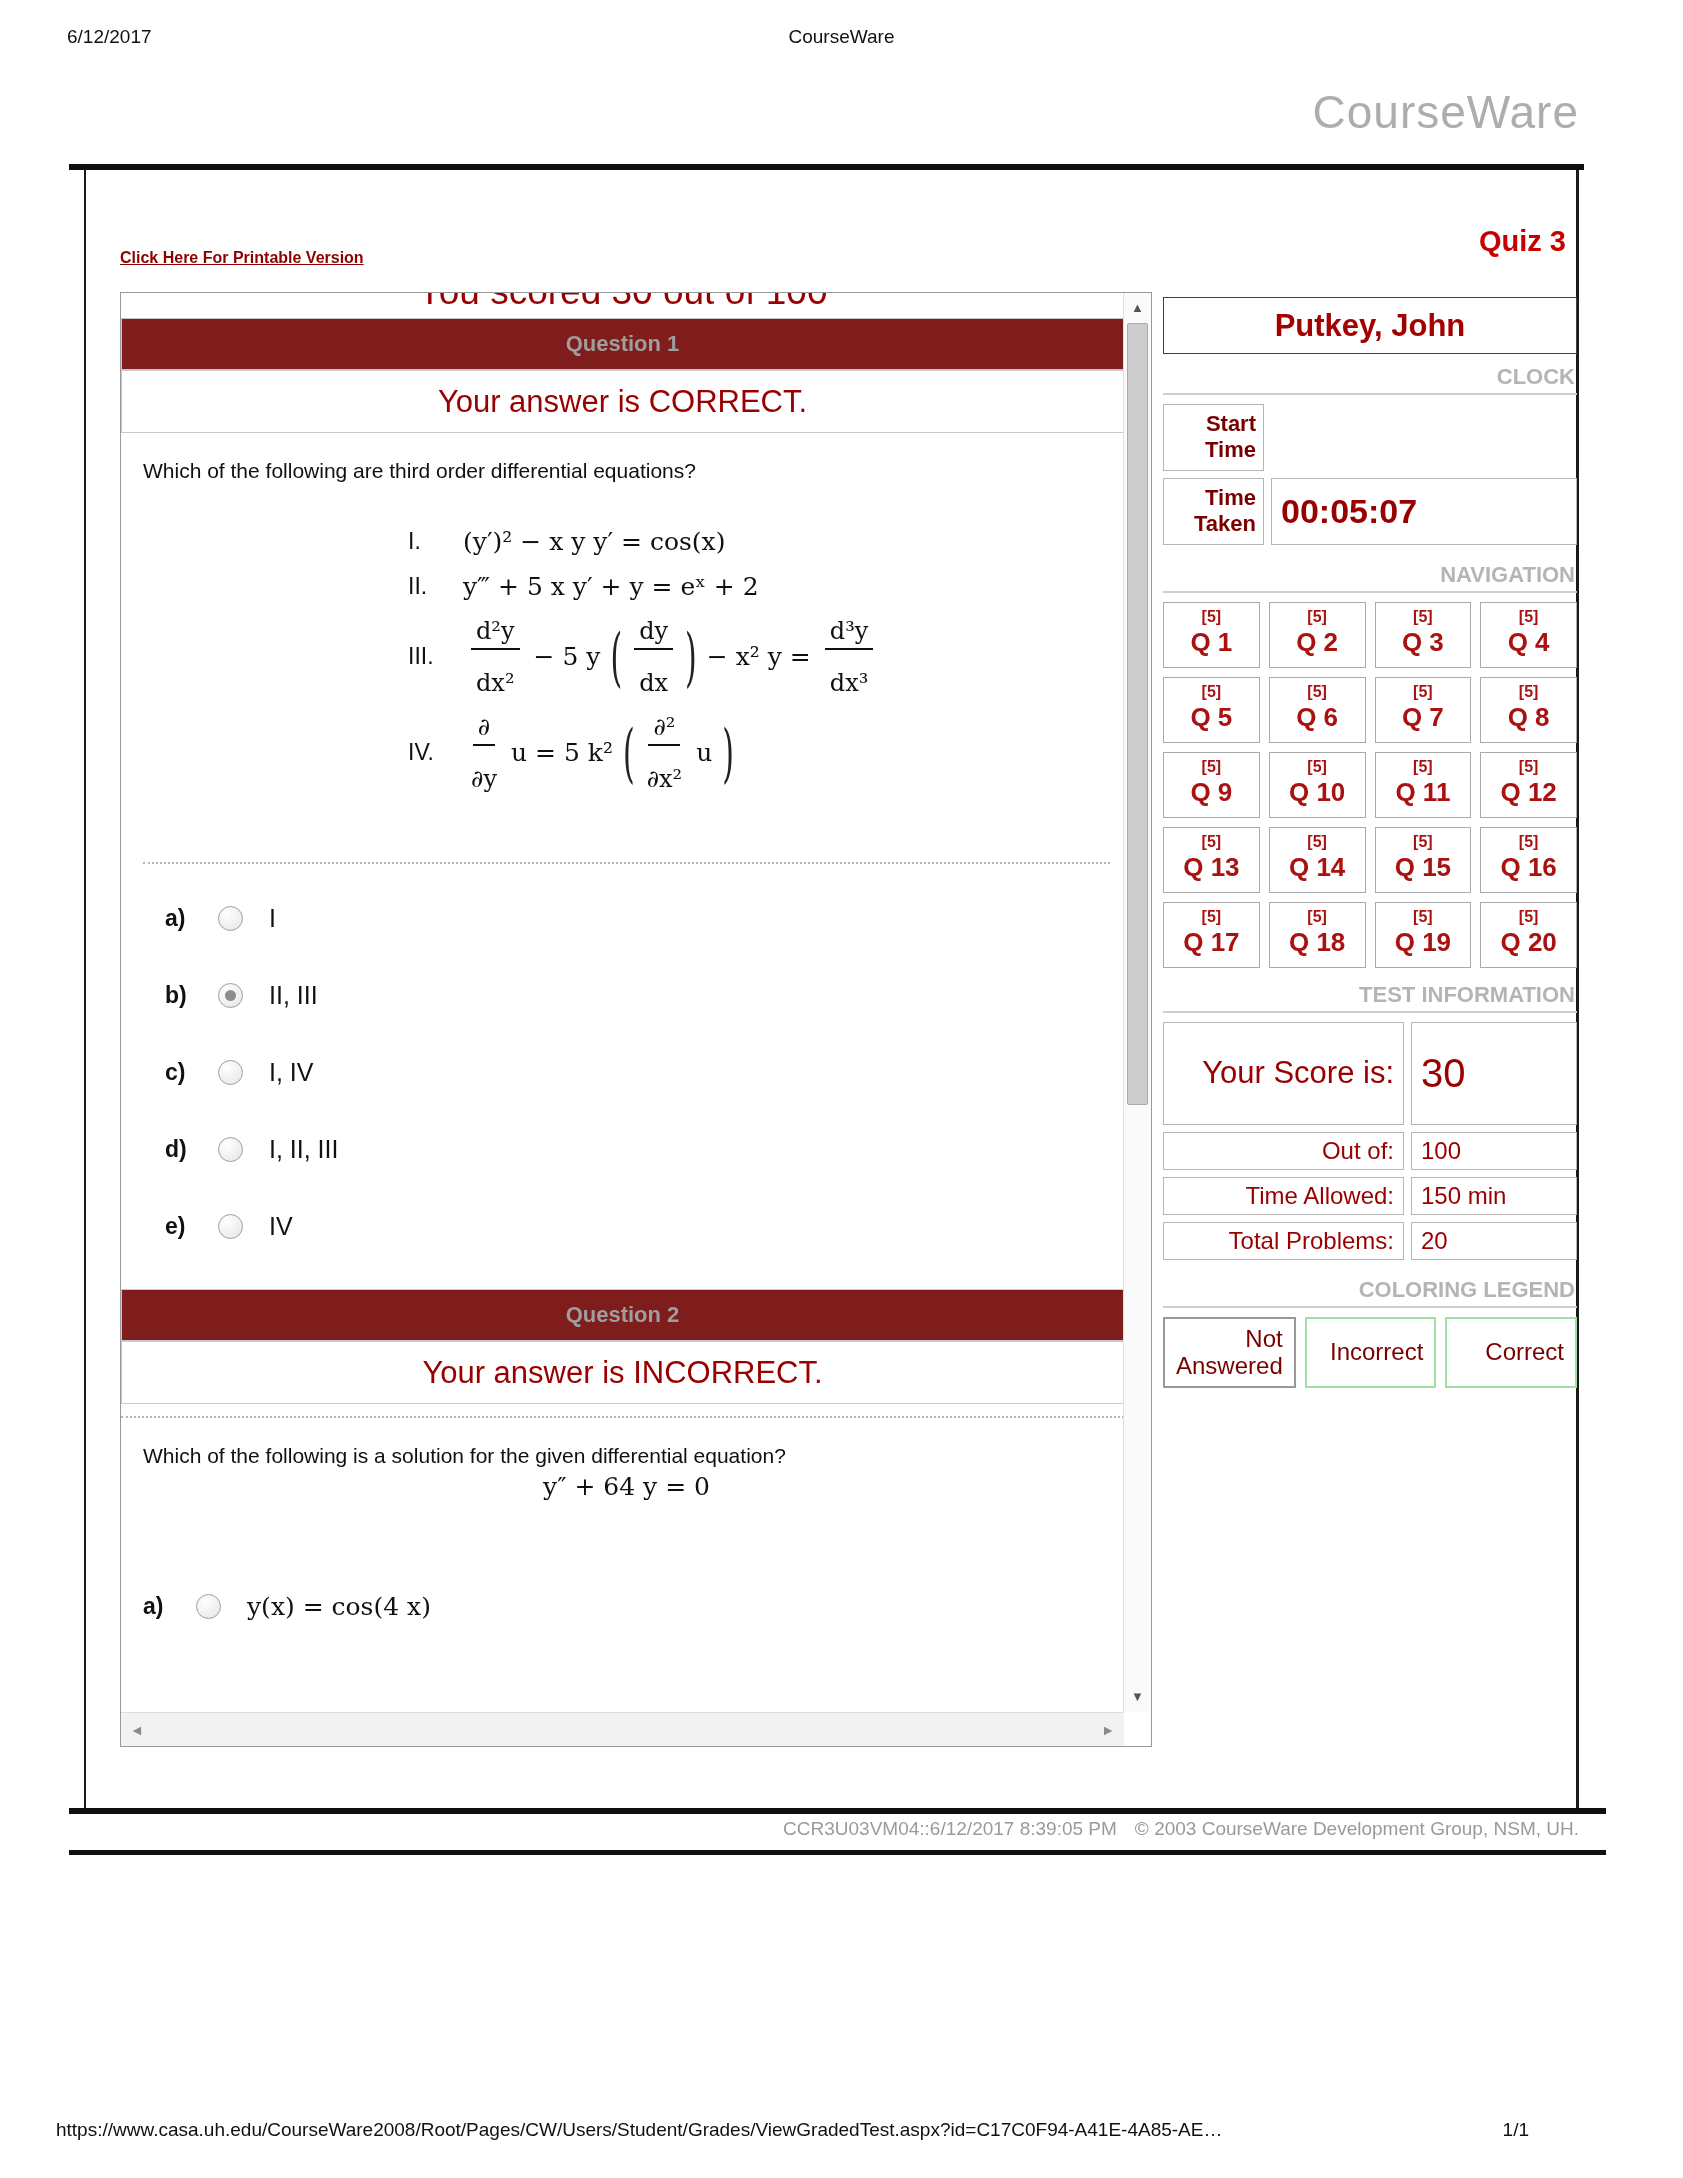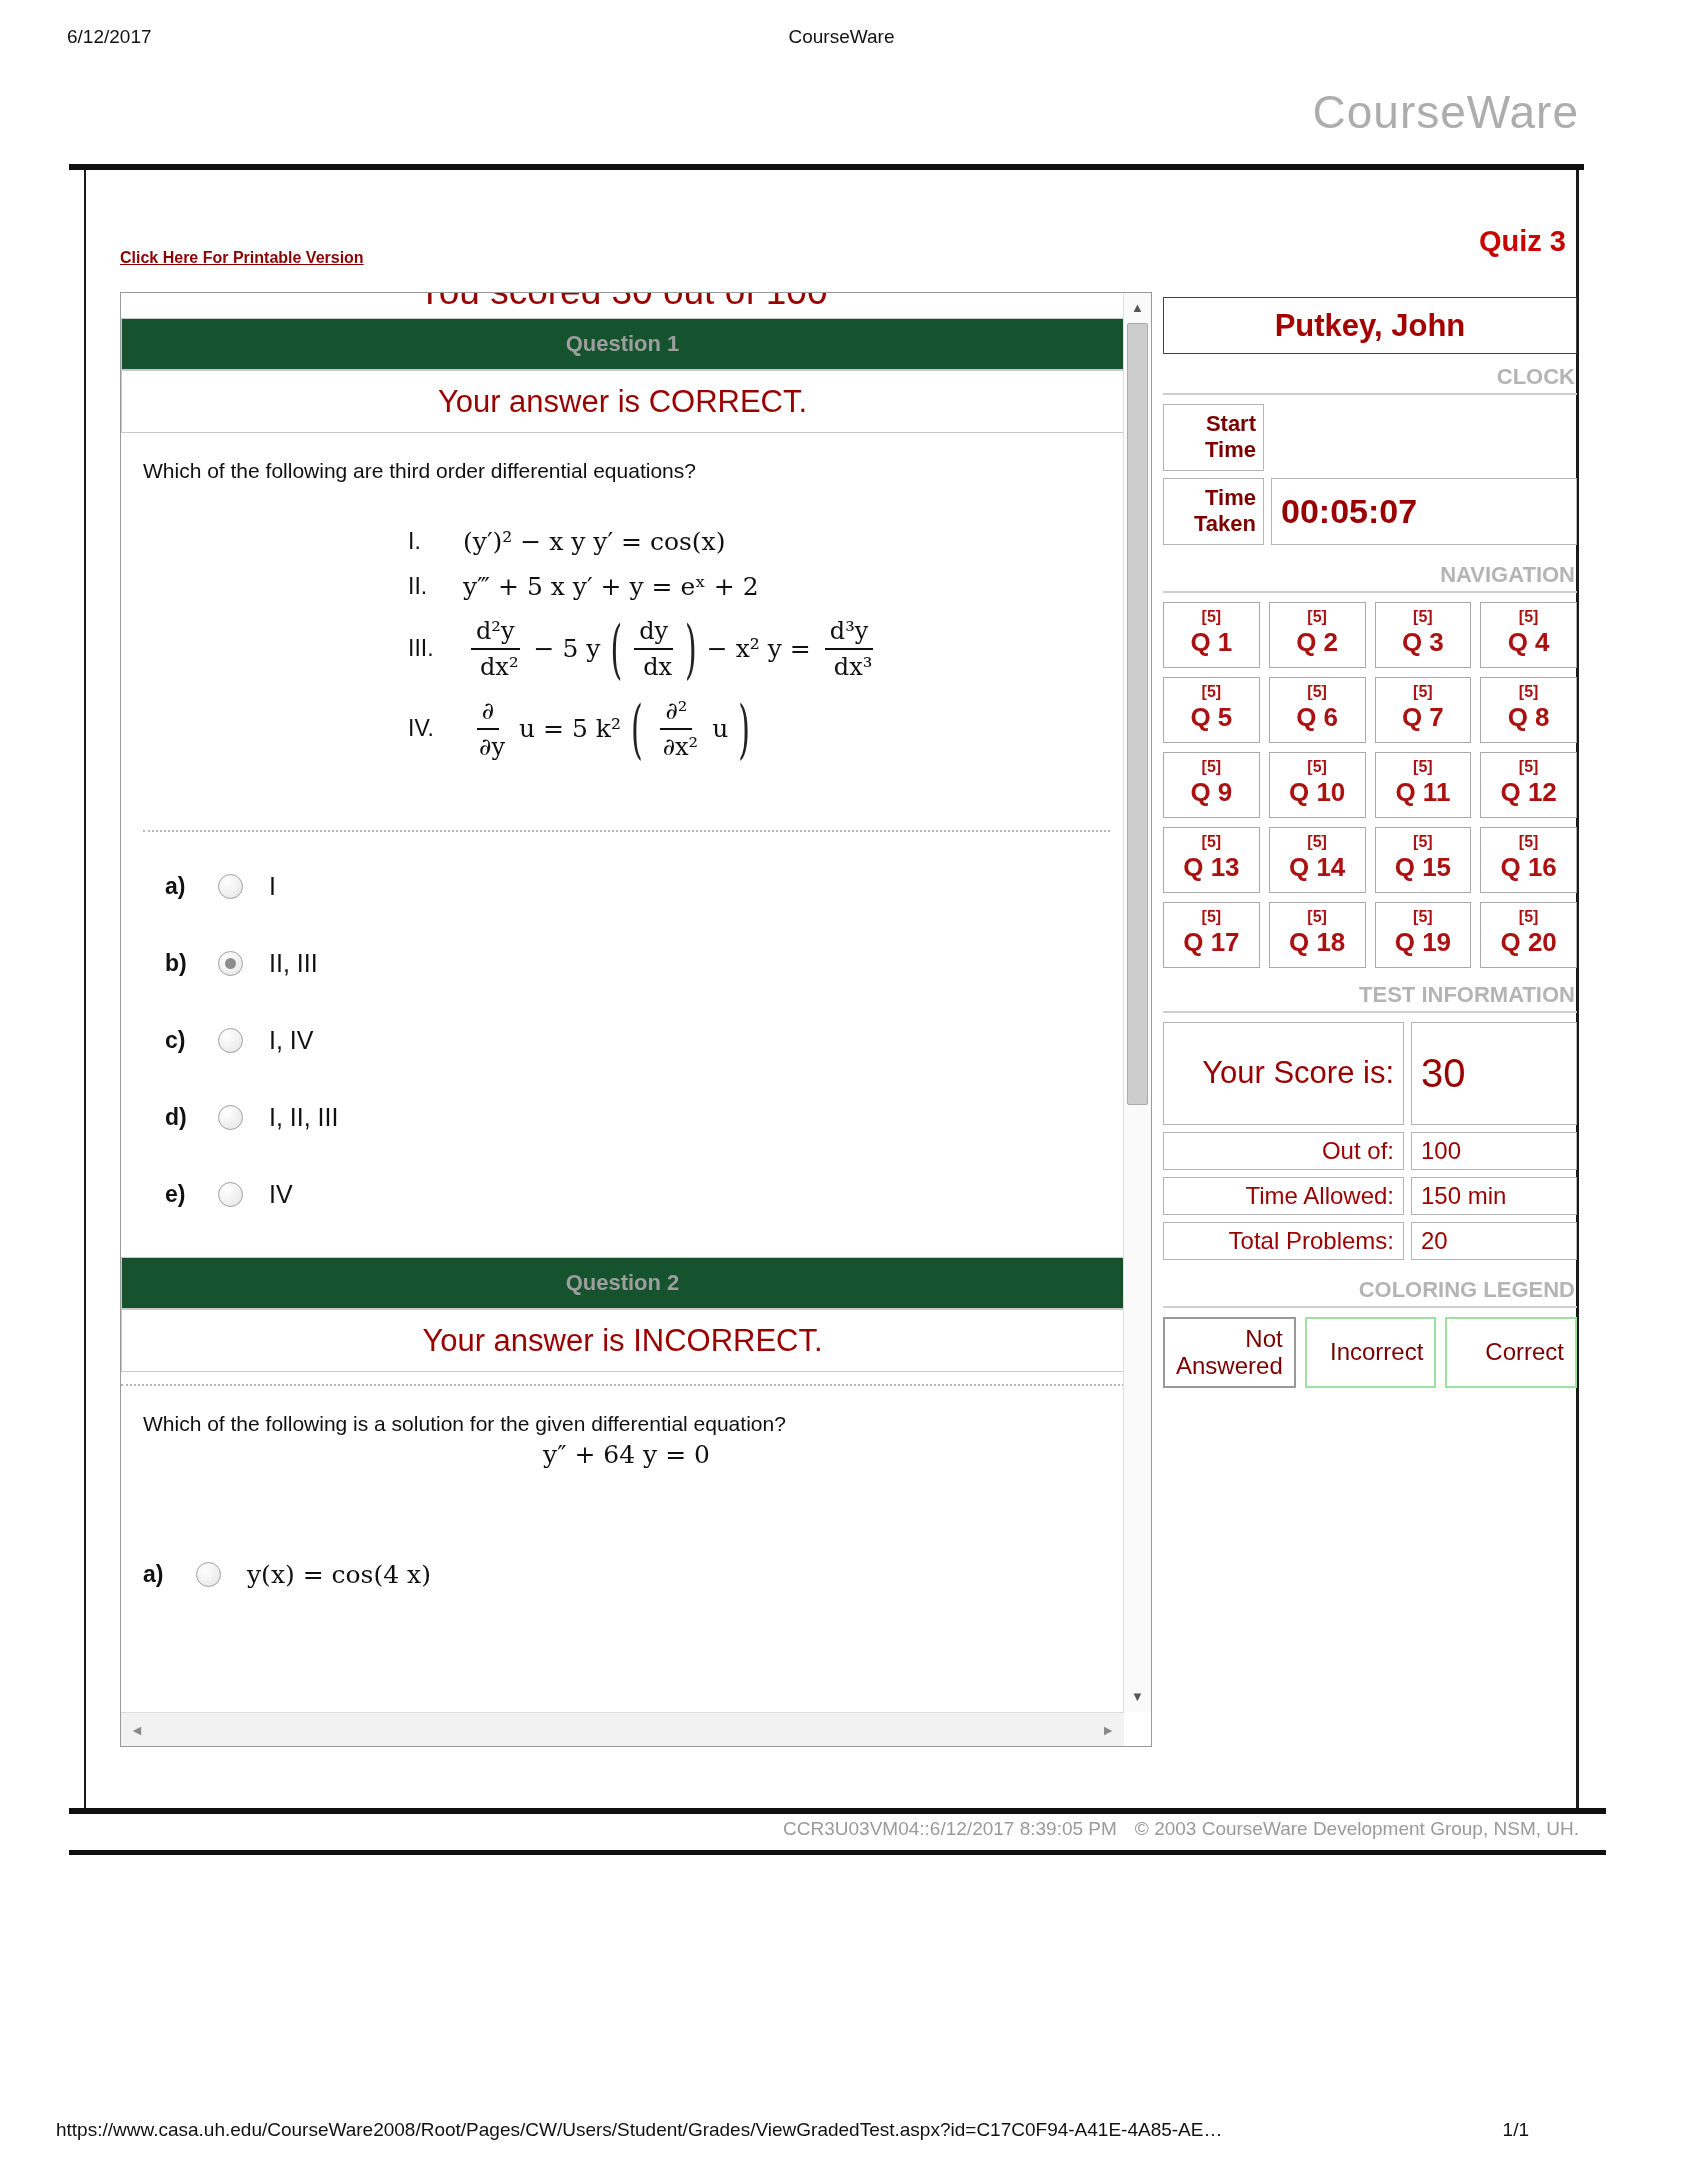--- a/index.html
+++ b/index.html
@@ -17,32 +17,32 @@
 
   
   .content-box{position:absolute;left:84px;top:170px;width:1490px;height:1638px;border-left:2px solid #1a1a1a;border-right:3px solid #1a1a1a;background:#fff;}
   .printable-link{position:absolute;left:34px;top:79px;font-size:16px;font-weight:bold;color:#8b0000;text-decoration:underline;cursor:pointer;}
   .quiz-title{position:absolute;right:10px;top:55px;font-size:29px;font-weight:bold;color:#c80000;}
 
   
   .question-panel{position:absolute;left:34px;top:122px;width:1030px;height:1453px;border:1px solid #999;overflow:hidden;background:#fff;}
   .panel-inner{position:absolute;left:0;top:0;right:27px;bottom:34px;overflow:hidden;}
   .score-banner{margin:-21px 0 0 0;text-align:center;font-size:37px;font-weight:400;color:#990000;line-height:1.1;white-space:nowrap;}
-  .q-head{border:1px solid #c9c9c9;margin-top:5px;height:50px;line-height:50px;text-align:center;color:#9e9e9e;font-weight:bold;font-size:22px;background:#14532d;}
+  .q-head{border:1px solid #c9c9c9;margin-top:5px;height:50px;line-height:50px;text-align:center;color:#9e9e9e;font-weight:bold;font-size:22px;background:#7f1d1d;}
   .q-verdict{border:1px solid #c9c9c9;height:61px;line-height:61px;text-align:center;color:#990000;font-size:31px;background:#fff;}
   .q-body{padding:26px 14px 0 22px;}
   .prompt{font-size:21px;color:#101010;}
 
   .math{font-family:"DejaVu Serif",serif;color:#101010;}
   .eq-list{margin:44px 0 0 265px;}
   .eq-row{display:flex;align-items:center;margin-bottom:16px;font-size:25px;}
   .eq-roman{font-family:"Liberation Sans",sans-serif;font-style:normal;font-size:23px;width:55px;flex:none;}
   .frac{display:inline-flex;flex-direction:column;align-items:center;font-size:24px;margin:0 8px;vertical-align:middle;}
   .frac .n{border-bottom:2px solid #101010;padding:0 5px 3px;}
-  .frac .d{padding-top:3px;margin-left:8px;}
+  .frac .d{padding-top:19px;}
   .bigp{display:inline-block;transform:scaleY(2.1);font-style:normal;font-size:30px;color:#222;margin:0 4px;font-family:"DejaVu Serif",serif;}
   .eq-mid{margin:0 6px;}
 
   .dotted-sep{border-top:2px dotted #b5b5b5;margin:69px 0 0 0;}
   .options{margin:40px 0 0 22px;}
   .opt{display:flex;align-items:center;margin-bottom:48px;}
   .opt-label{font-weight:bold;font-size:23px;width:53px;flex:none;}
   .radio{width:23px;height:23px;border-radius:50%;border:1px solid #a0a0a0;background:radial-gradient(circle at 35% 30%,#ffffff,#e4e4e4);margin-right:26px;position:relative;flex:none;cursor:pointer;}
   .radio.checked::after{content:'';position:absolute;left:6px;top:6px;width:11px;height:11px;border-radius:50%;background:#8d8d8d;}
   .opt-text{font-size:25px;}

